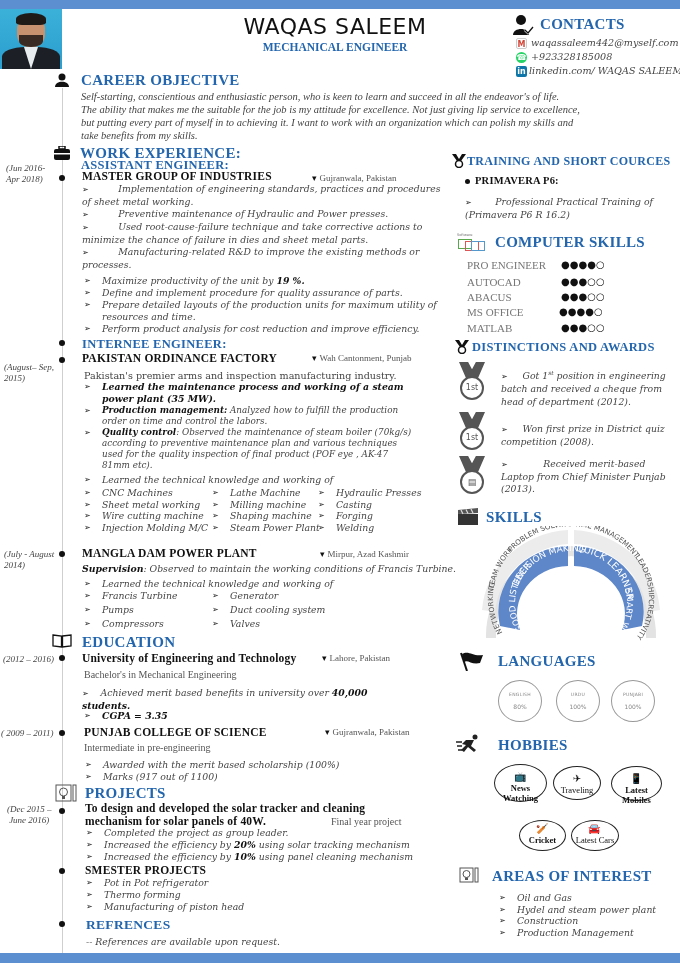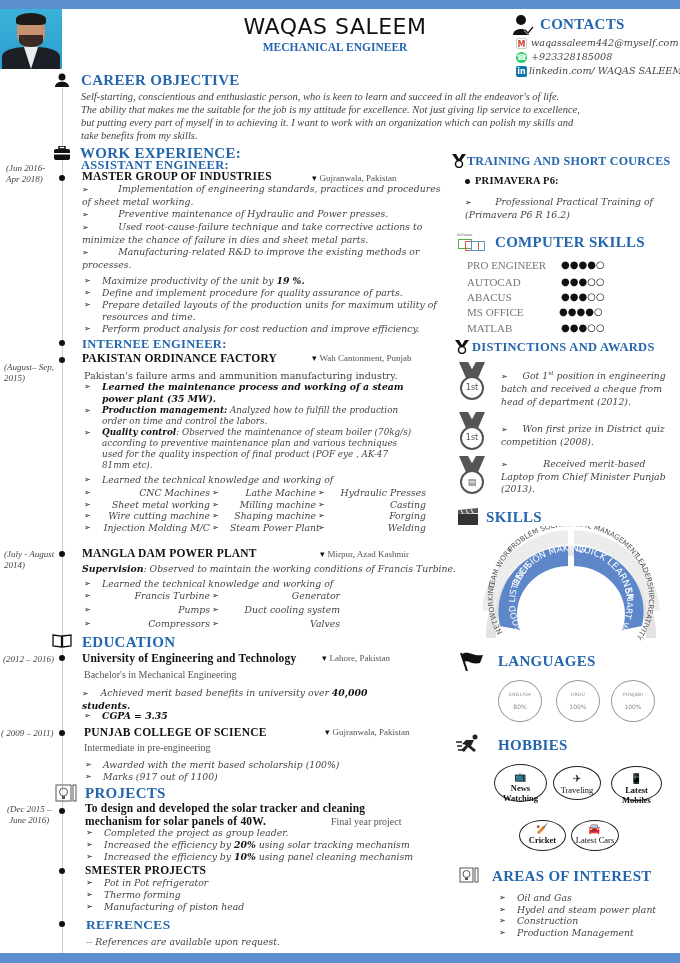--- a/index.html
+++ b/index.html
@@ -31,21 +31,21 @@
   .plain { position: absolute; font-family: "Liberation Serif", serif; font-size: 10px; color: #555; }
 
   .timeline { position: absolute; left: 62px; top: 88px; width: 1px; height: 865px; background: #cfcfcf; }
   .dot { position: absolute; width: 6px; height: 6px; background: #111; border-radius: 50%; }
 
   ul.b { position: absolute; list-style: none; }
   ul.b li { position: relative; padding-left: 20px; font-family: "DejaVu Serif", serif; font-style: italic; font-size: 9.3px; color: #444; line-height: 12px; }
   ul.b li::before { content: "\27A2"; position: absolute; left: 2px; top: 0; font-style: normal; font-size: 8px; color: #111; }
   ul.b li b { color: #111; }
   .grid3 { position: absolute; display: grid; grid-template-columns: 128px 106px 110px; row-gap: 0; }
-  .grid3 span, .grid2 span { position: relative; padding-left: 20px; font-family: "DejaVu Serif", serif; font-style: italic; font-size: 9.3px; color: #444; line-height: 11.6px; white-space: nowrap; text-align: right; }
+  .grid3 span, .grid2 span { position: relative; padding-left: 20px; font-family: "DejaVu Serif", serif; font-style: italic; font-size: 9.3px; color: #444; line-height: 11.6px; white-space: nowrap; }
   .grid3 span::before, .grid2 span::before { content: "\27A2"; position: absolute; left: 2px; font-style: normal; font-size: 8px; color: #111; }
   .grid2 { position: absolute; display: grid; grid-template-columns: 128px 130px; }
   .grid2 span { line-height: 14px; }
 
   .icon { position: absolute; }
 
   .contact { position: absolute; left: 516px; font-family: "DejaVu Serif", serif; font-style: italic; font-size: 9.6px; color: #444; white-space: nowrap; }
   .cicon { position: absolute; left: 516px; width: 11px; height: 11px; border-radius: 2px; font-family: "DejaVu Sans", sans-serif; font-size: 8px; font-weight: bold; color: #fff; text-align: center; line-height: 11px; }
 
   .skill-row { position: absolute; left: 467px; font-family: "Liberation Serif", serif; font-size: 11px; color: #777; }
@@ -134,21 +134,21 @@
   <li>Prepare detailed layouts of the production units for maximum utility of resources and time.</li>
   <li>Perform product analysis for cost reduction and improve efficiency.</li>
 </ul>
 
 <div class="dot" style="left:59px;top:340px;"></div>
 <div class="h sm" style="left:82px;top:337px;">INTERNEE ENGINEER:</div>
 <div class="date" style="left:4px;top:362px;"><span>(August– Sep,</span><br><span>2015)</span></div>
 <div class="dot" style="left:59px;top:357px;"></div>
 <div class="org" style="left:82px;top:352px;">PAKISTAN ORDINANCE FACTORY</div>
 <div class="loc" style="left:312px;top:353px;">Wah Cantonment, Punjab</div>
-<div class="body-it" style="left:84px;top:370px;font-style:normal;font-size:9.6px;">Pakistan's failure arms and ammunition manufacturing industry.</div>
+<div class="body-it" style="left:84px;top:370px;font-style:normal;font-size:9.6px;">Pakistan's premier arms and inspection manufacturing industry.</div>
 <ul class="b" style="left:82px;top:381px;width:330px;">
   <li><b>Learned the maintenance process and working of a steam power plant (35 MW).</b></li>
   <li style="font-size:8.8px;line-height:11px;"><b>Production management:</b><span> Analyzed how to fulfill the production order on time and control the labors.</span></li>
   <li style="font-size:8.8px;line-height:11px;"><b>Quality control</b><span>:  Observed the maintenance of steam boiler (70kg/s) according to preventive maintenance plan and various techniques used for the quality inspection of final product (POF eye , AK-47 81mm etc).</span></li>
   <li style="margin-top:3px">Learned the technical knowledge and working of</li>
 </ul>
 <div class="grid3" style="left:82px;top:487px;">
   <span>CNC Machines</span>
   <span>Lathe Machine</span>
   <span>Hydraulic Presses</span>

